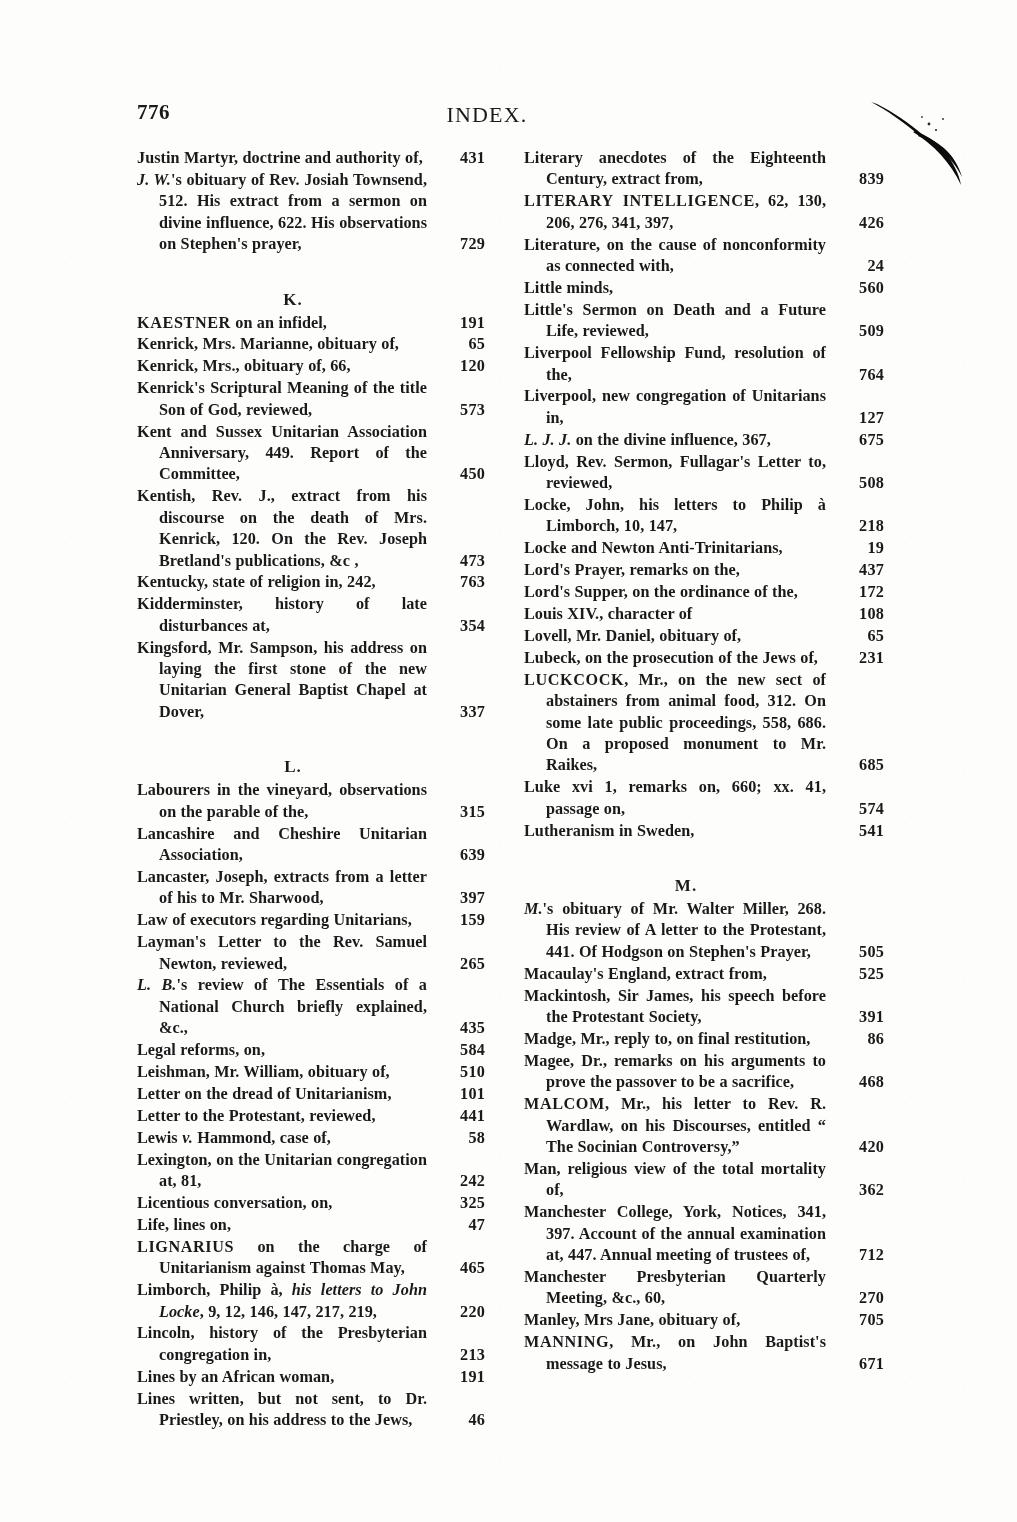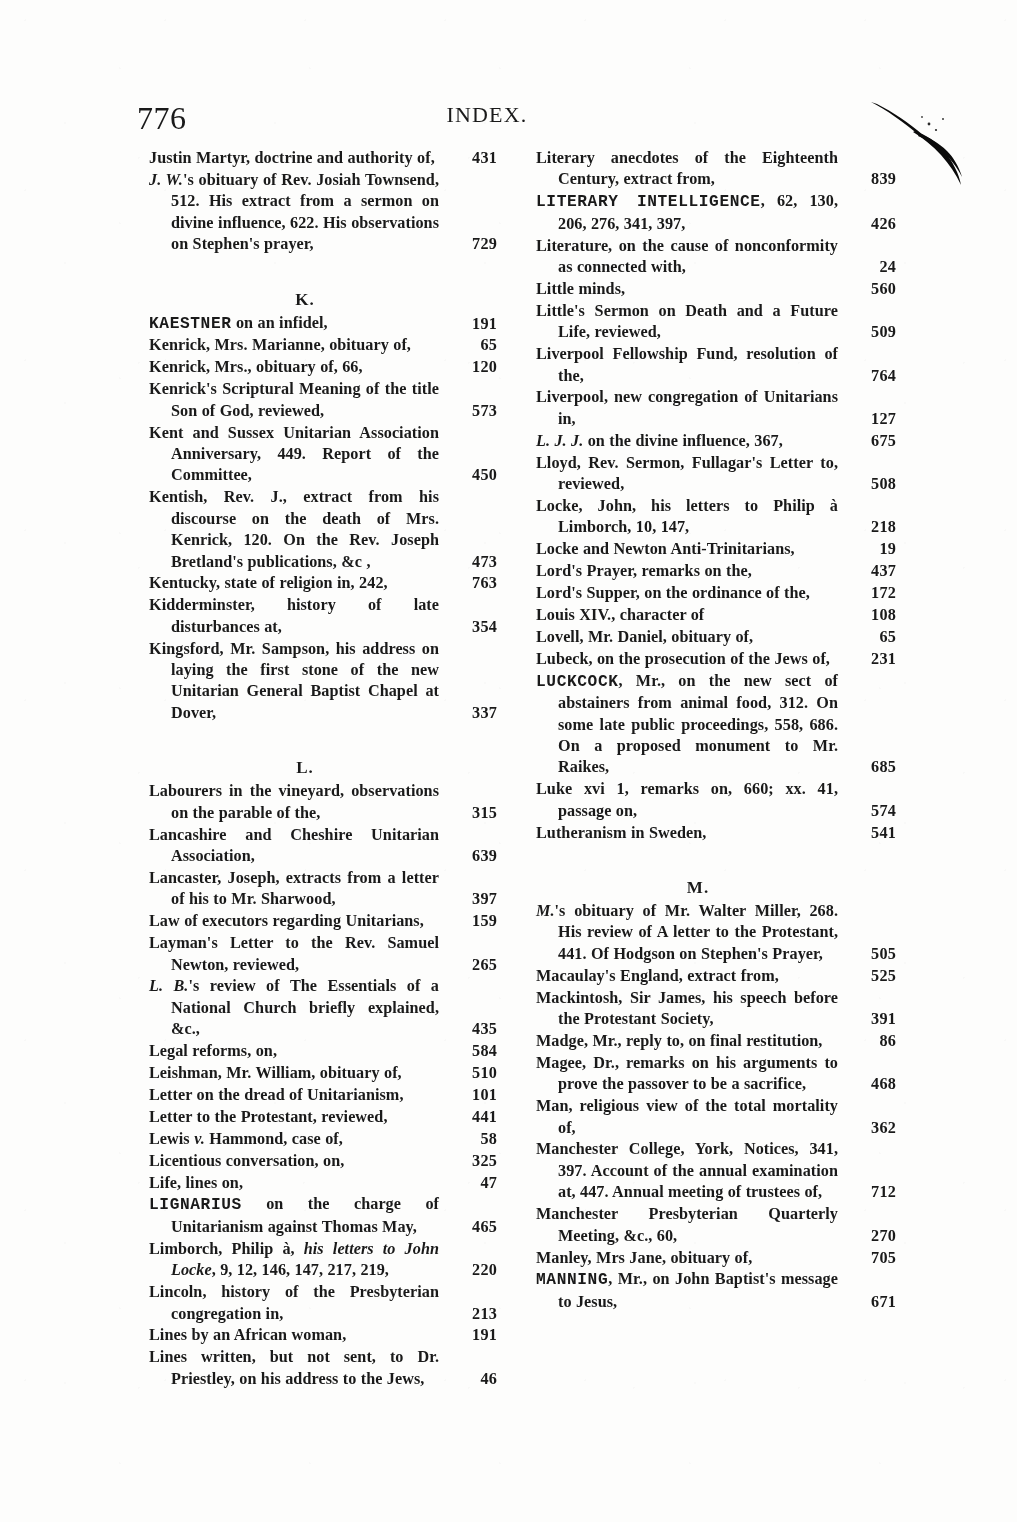--- a/index.html
+++ b/index.html
@@ -33,22 +33,22 @@
   .header {
     position: absolute;
     left: 0; right: 0;
     top: 100px;
     height: 34px;
   }
   .folio {
     position: absolute;
     left: 137px;
     top: 0;
-    font-size: 32px;
-    font-weight: 400;
+    font-size: 21px;
+    font-weight: 700;
     letter-spacing: 0.5px;
     font-family: "Liberation Serif", serif;
   }
   .running-head {
     position: absolute;
     left: 0; right: 0;
     top: 2px;
     text-align: center;
     font-size: 22px;
     letter-spacing: 1.2px;
@@ -68,21 +68,20 @@
   
   .columns {
     position: absolute;
     top: 148px;
     left: 0;
     right: 0;
   }
   .col {
     position: absolute;
     top: 0;
-    margin-left: 12px;
   }
   .col-left  { left: 137px;  width: 348px; }
   .col-right { left: 524px;  width: 360px; }
 
   .section-letter {
     text-align: center;
     font-size: 17px;
     font-weight: 700;
     letter-spacing: 1px;
     margin: 19px 0 3px 0;
@@ -120,21 +119,20 @@
     text-align: right;
     font-size: 16.2px;
     line-height: 21.4px;
     font-weight: 700;
     letter-spacing: 0.2px;
   }
 
   .smallcaps {
     font-variant: small-caps;
     letter-spacing: 0.6px;
-    font-family: Liberation Mono, monospace;
   }
   .ital { font-style: italic; }
 </style>
 </head>
 <body>
 
 <div class="page"></div>
 
 <div class="header">
   <div class="folio">776</div>
@@ -239,20 +237,24 @@
       </div>
       <div class="entry">
         <div class="entry-text hang">Letter to the Protestant, reviewed,</div>
         <div class="entry-page">441</div>
       </div>
       <div class="entry">
         <div class="entry-text hang">Lewis <span class="ital">v.</span> Hammond, case of,</div>
         <div class="entry-page">58</div>
       </div>
       <div class="entry">
+        <div class="entry-text hang">Lexington, on the Unitarian congregation at, 81,</div>
+        <div class="entry-page">242</div>
+      </div>
+      <div class="entry">
         <div class="entry-text hang">Licentious conversation, on,</div>
         <div class="entry-page">325</div>
       </div>
       <div class="entry">
         <div class="entry-text hang">Life, lines on,</div>
         <div class="entry-page">47</div>
       </div>
       <div class="entry">
         <div class="entry-text hang"><span class="smallcaps">LIGNARIUS</span> on the charge of Unitarianism against Thomas May,</div>
         <div class="entry-page">465</div>
@@ -366,20 +368,24 @@
       </div>
       <div class="entry">
         <div class="entry-text hang">Madge, Mr., reply to, on final restitution,</div>
         <div class="entry-page">86</div>
       </div>
       <div class="entry">
         <div class="entry-text hang">Magee, Dr., remarks on his arguments to prove the passover to be a sacrifice,</div>
         <div class="entry-page">468</div>
       </div>
       <div class="entry">
+        <div class="entry-text hang"><span class="smallcaps">MALCOM</span>, Mr., his letter to Rev. R. Wardlaw, on his Discourses, entitled “ The Socinian Controversy,”</div>
+        <div class="entry-page">420</div>
+      </div>
+      <div class="entry">
         <div class="entry-text hang">Man, religious view of the total mortality of,</div>
         <div class="entry-page">362</div>
       </div>
       <div class="entry">
         <div class="entry-text hang">Manchester College, York, Notices, 341, 397. Account of the annual examination at, 447. Annual meeting of trustees of,</div>
         <div class="entry-page">712</div>
       </div>
       <div class="entry">
         <div class="entry-text hang">Manchester Presbyterian Quarterly Meeting, &amp;c., 60,</div>
         <div class="entry-page">270</div>

